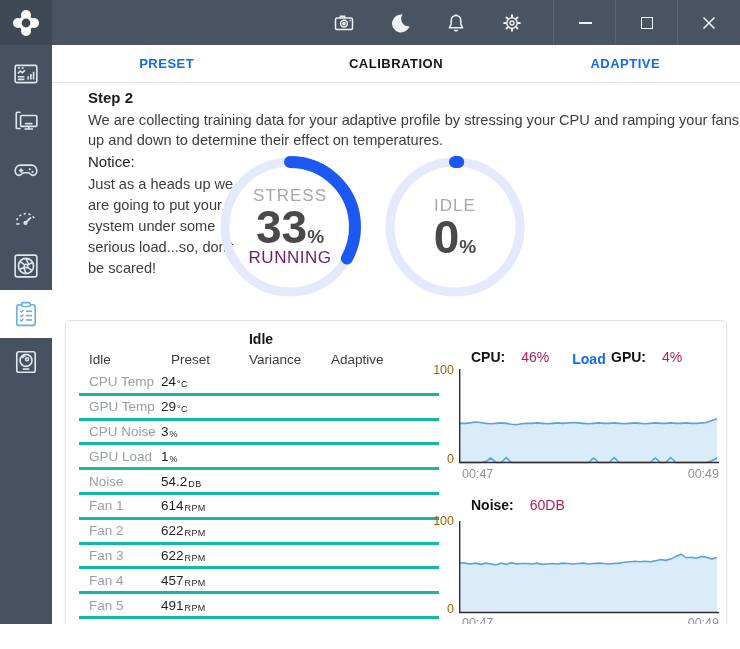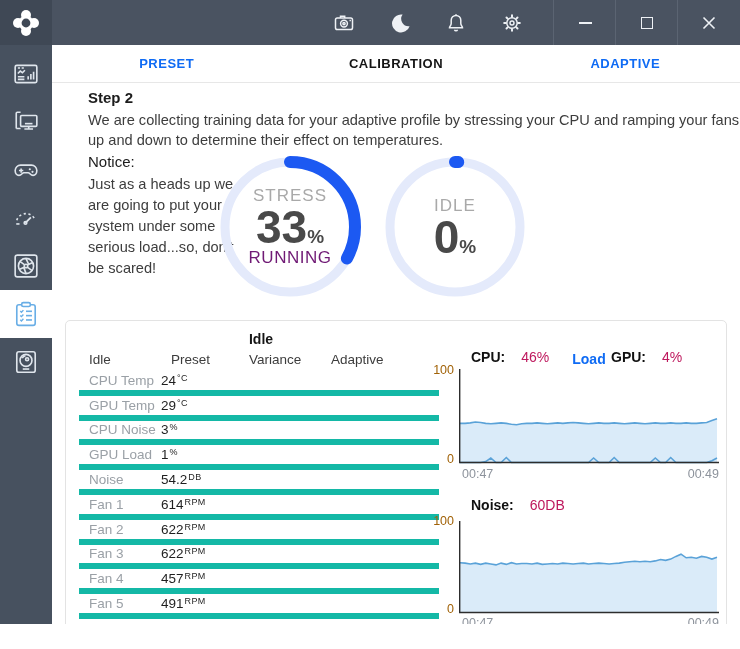--- a/index.html
+++ b/index.html
@@ -58,23 +58,23 @@
   
   .panel { position:absolute; left:65px; top:320px; width:662px; height:318px; background:#fff;
            border:1px solid #e3e3e3; border-radius:5px; }
   .tbl-title { position:absolute; left:0; top:10px; width:390px; text-align:center;
                font-size:14px; font-weight:700; color:#161616; }
   .chart-title { position:absolute; left:393px; top:10px; width:260px; text-align:center;
                  font-size:14px; font-weight:700; color:#0f6bf4;margin-top:20px; }
   .col-h { position:absolute; top:31px; font-size:13.5px; color:#3c3c3c; }
   .col-h0 { left:23px; } .col-h1 { left:105px; } .col-h2 { left:183px; } .col-h3 { left:265px; }
   .tbl-rows { position:absolute; left:13px; top:50px; width:360px; }
-  .m-row { display:flex; align-items:center; height:24.8px; border-bottom:6px solid #14b8a6; }
+  .m-row { display:flex; align-items:center; height:24.8px; border-bottom:3px solid #14b8a6; }
   .m-label { width:82px; padding-left:10px; font-size:13.5px; color:#9aa0a6; }
-  .m-valwrap { display:flex; align-items:flex-start; }
+  .m-valwrap { display:flex; align-items:flex-end; }
   .m-val { font-size:13.5px; color:#1f1f1f; }
   .m-unit { font-size:9px; color:#1f1f1f; letter-spacing:.4px; margin-left:1px; }
 
   .sl { position:absolute; font-size:14px; display:flex; align-items:baseline;gap:10px; }
   .sl-cpu { left:405px; top:28px; } .sl-gpu { left:545px; top:28px; } .sl-noise { left:405px; top:176px; }
   .sl-name { font-weight:700; color:#111; }
   .sl-cur { color:#be185d; margin-left:6px; }
 
   .chart-svg { position:absolute; left:393px; }
   .chart-load { top:48px; } .chart-noise { top:200px; }

